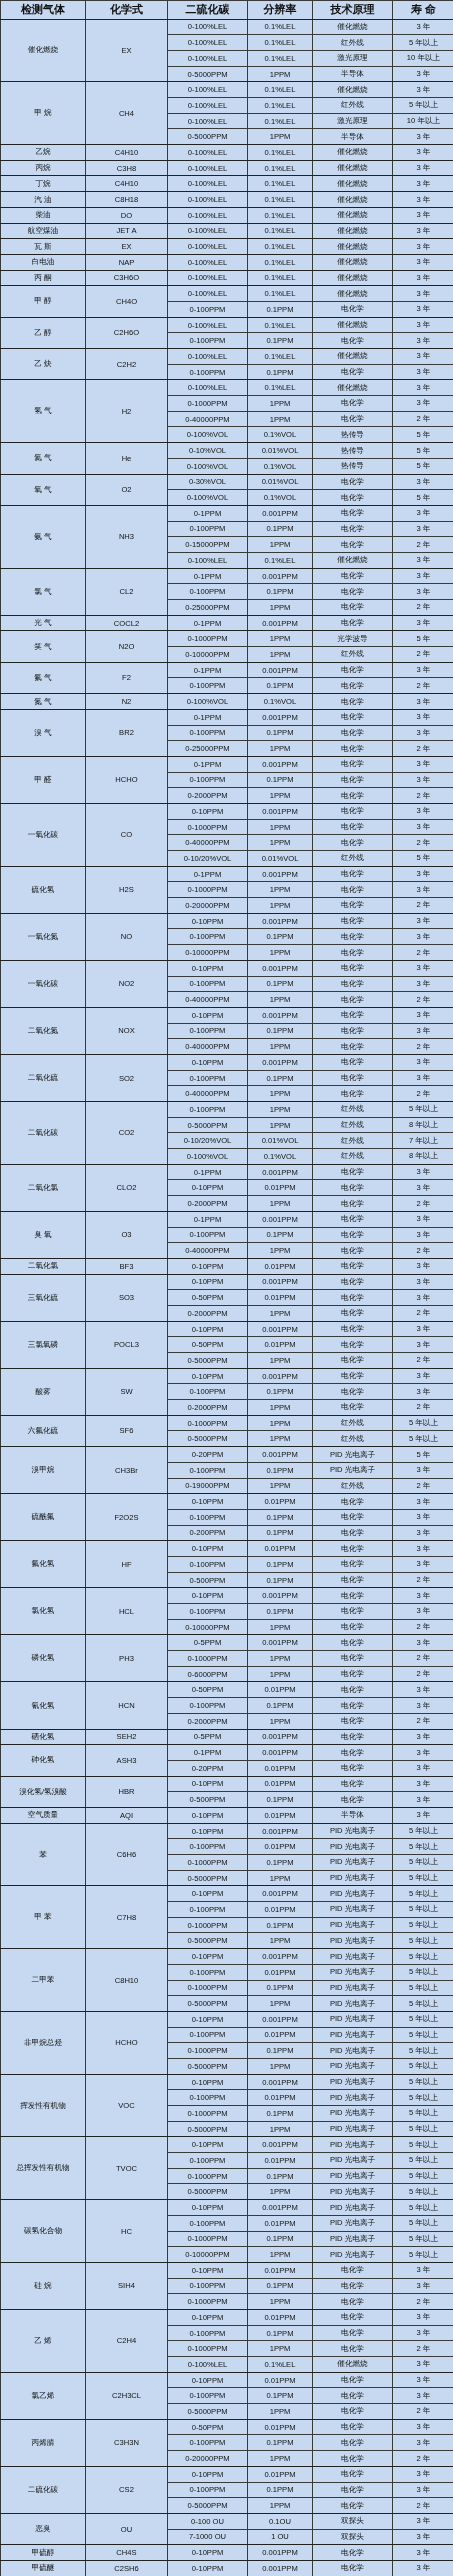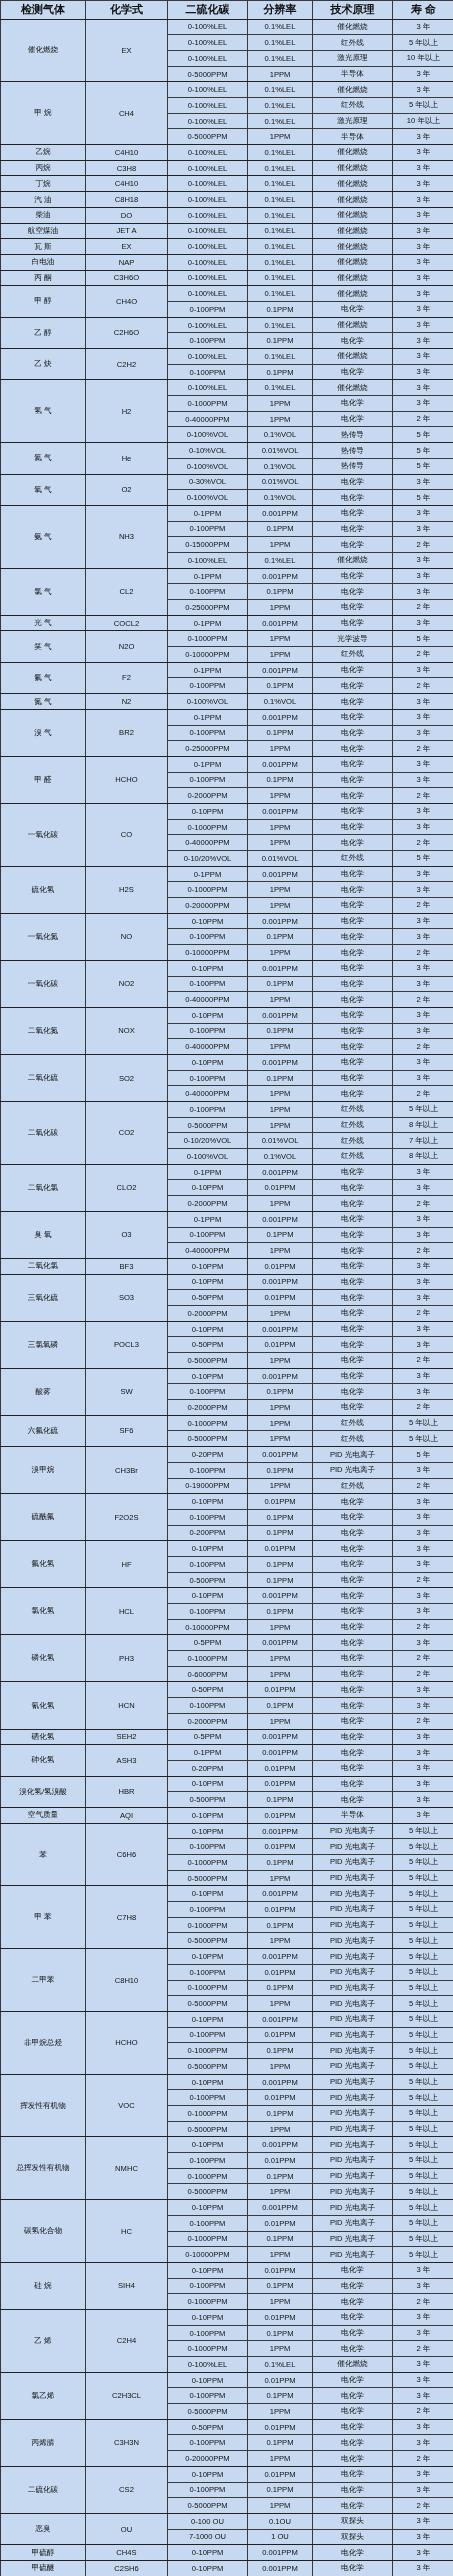--- a/index.html
+++ b/index.html
@@ -949,21 +949,21 @@
         <td>5 年以上</td>
       </tr>
       <tr class="group-end">
         <td>0-5000PPM</td>
         <td>1PPM</td>
         <td>PID 光电离子</td>
         <td>5 年以上</td>
       </tr>
       <tr>
         <td rowspan="4" class="gas">总挥发性有机物</td>
-        <td rowspan="4" class="formula">NMHC</td>
+        <td rowspan="4" class="formula">TVOC</td>
         <td>0-10PPM</td>
         <td>0.001PPM</td>
         <td>PID 光电离子</td>
         <td>5 年以上</td>
       </tr>
       <tr>
         <td>0-100PPM</td>
         <td>0.01PPM</td>
         <td>PID 光电离子</td>
         <td>5 年以上</td>

